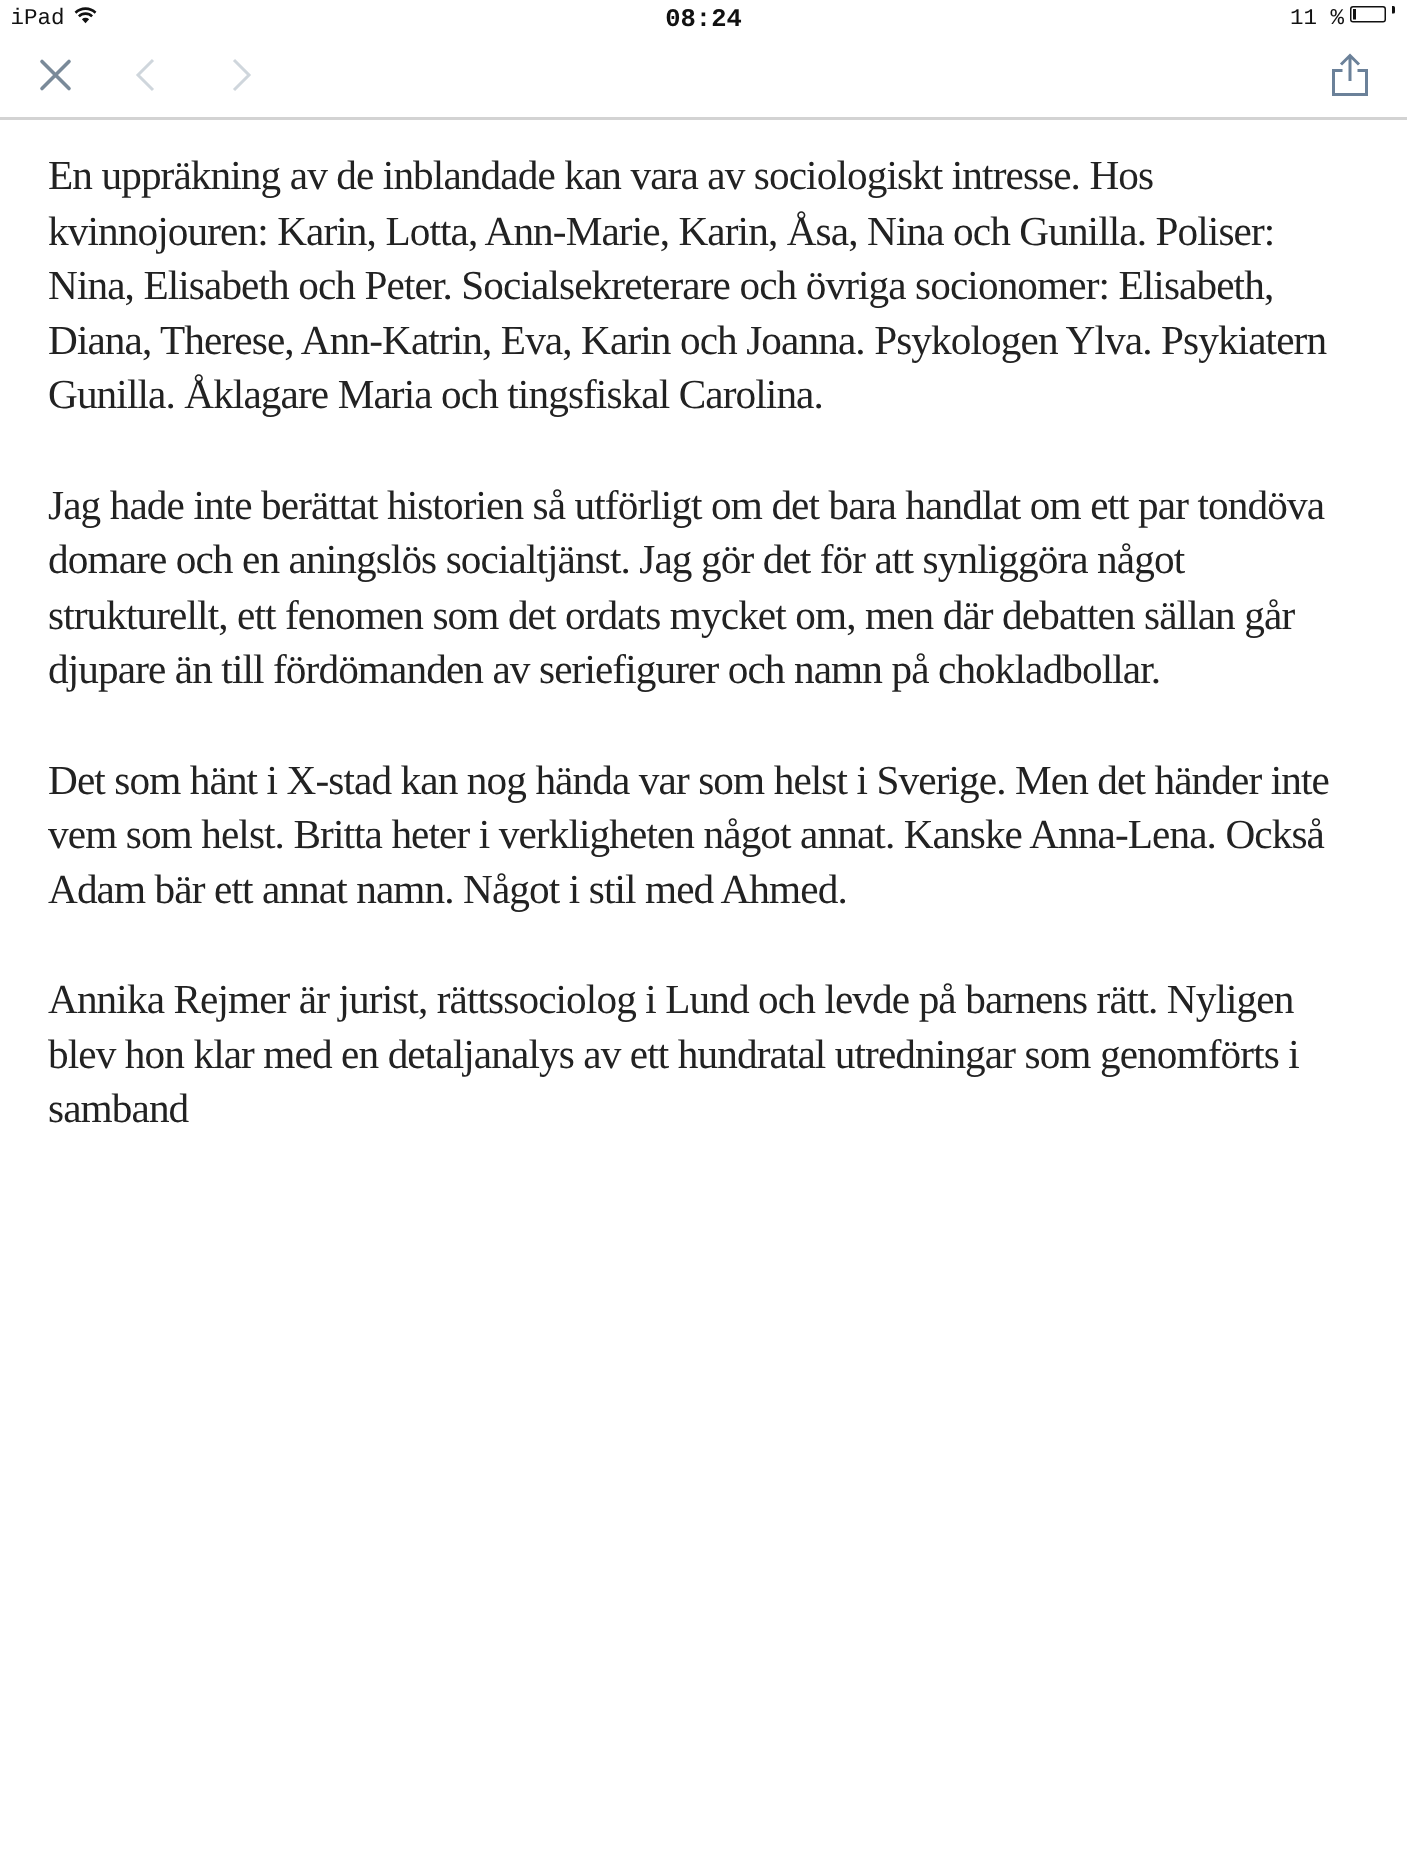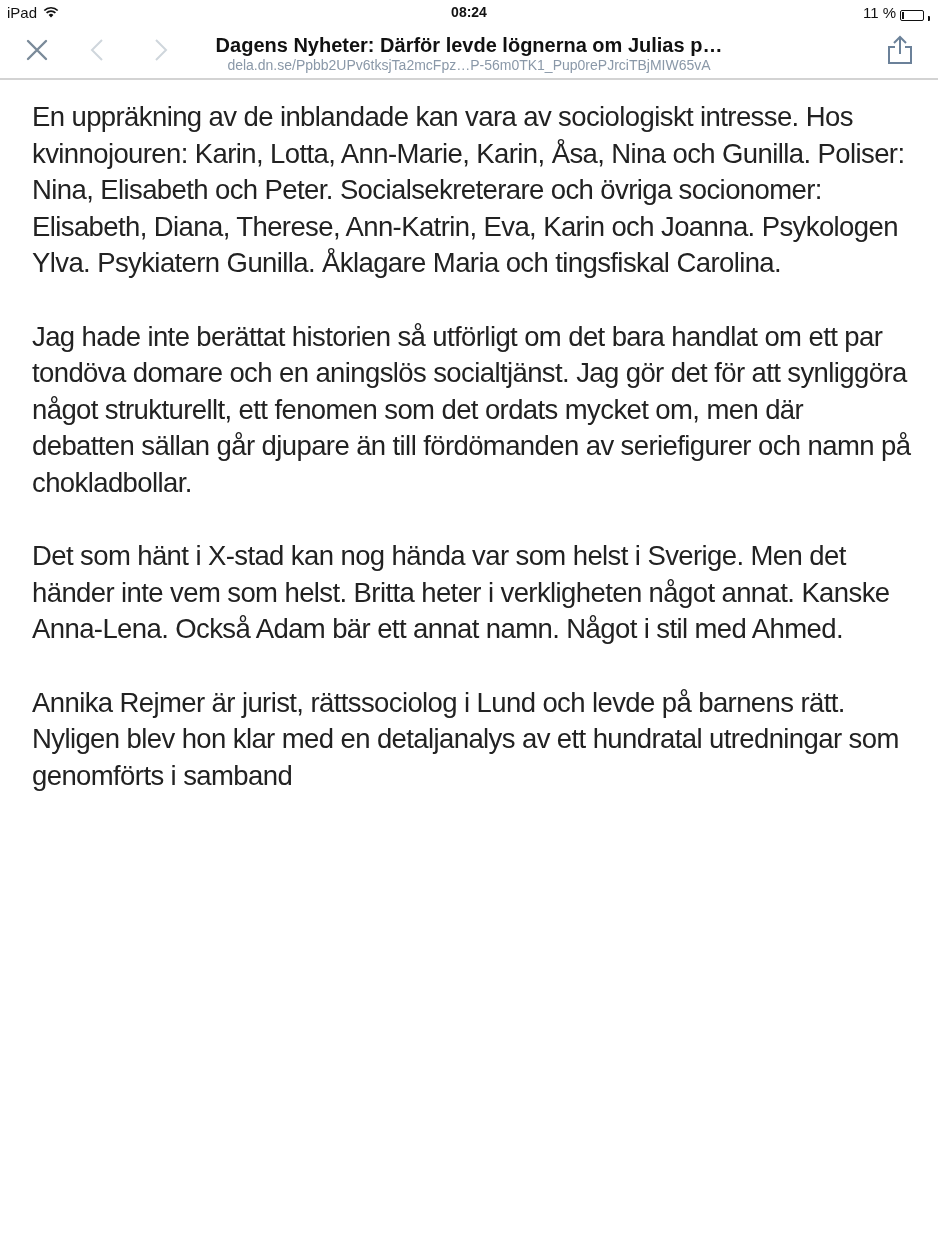--- a/index.html
+++ b/index.html
@@ -3,25 +3,25 @@
 <meta charset="utf-8">
 <style>
   html, body { margin: 0; padding: 0; }
   body {
     width: 938px; height: 1250px; overflow: hidden;
     background: #ffffff; position: relative;
     font-family: "Liberation Sans", sans-serif;
   }
   .status-bar {
     position: absolute; left: 0; top: 0; width: 938px; height: 26px;
-    font-size: 15px; color: #111;
+    font-size: 15px; color: #111; font-family: Liberation Mono, monospace;
   }
   .status-left { position: absolute; left: 7px; top: 4px; display: flex; align-items: center; gap: 6px; }
-  .status-time { position: absolute; left: 0; right: 0; top: 4px; text-align: center; font-weight: bold; font-size: 14px; }
-  .status-right { position: absolute; right: 8px; top: 4px; display: flex; align-items: flex-end; gap: 4px; }
+  .status-time { position: absolute; left: 0; right: 0; top: 4px; text-align: center; font-weight: bold; font-size: 17px; }
+  .status-right { position: absolute; right: 8px; top: 4px; display: flex; align-items: flex-start; gap: 4px; }
   .battery {
     width: 24px; height: 11px; border: 1px solid #111; border-radius: 2px; position: relative; box-sizing: border-box;
   }
   .battery-fill { position: absolute; left: 1px; top: 1px; bottom: 1px; background: #111; }
   .battery-tip { width: 2px; height: 5px; background: #111; border-radius: 0 1px 1px 0; }
 
   .nav-bar {
     position: absolute; left: 0; top: 26px; width: 938px; height: 52px;
     border-bottom: 2px solid #d3d3d3; background: #fff;
   }
@@ -29,21 +29,21 @@
   .close-btn { left: 17px; }
   .back-btn { left: 77px; }
   .fwd-btn { left: 141px; }
   .share-btn { left: 880px; }
   .nav-title-wrap { position: absolute; left: 190px; right: 190px; top: 7px; text-align: center; }
   .nav-title { font-size: 20px; font-weight: bold; color: #111; line-height: 24px; white-space: nowrap; }
   .nav-url { font-size: 14px; color: #8a98a8; line-height: 16px; white-space: nowrap; }
 
   .article {
     position: absolute; left: 32px; top: 99px; width: 880px;
-    font-family: Liberation Sans, sans-serif;
+    font-family: Liberation Serif, serif;
     font-size: 27.5px; line-height: 36.6px; color: #222;
     letter-spacing: -0.6px;
   }
   .article p { margin: 0 0 36.6px 0; }
 </style>
 </head>
 <body>
 
 <div class="status-bar">
   <div class="status-left">
@@ -81,24 +81,20 @@
         </svg>
     </span>
   </div>
   <div class="nav-btn fwd-btn">
     <span>
       <svg width="16" height="24" viewBox="0 0 16 24">
           <path d="M3 2 L13 12 L3 22" fill="none" stroke="#cfd6dc" stroke-width="2"></path>
         </svg>
     </span>
   </div>
-  <div class="nav-title-wrap">
-    <div class="nav-title">Dagens Nyheter: Därför levde lögnerna om Julias p…</div>
-    <div class="nav-url">dela.dn.se/Ppbb2UPv6tksjTa2mcFpz…P-56m0TK1_Pup0rePJrciTBjMIW65vA</div>
-  </div>
   <div class="nav-btn share-btn">
     <span>
       <svg width="28" height="30" viewBox="0 0 28 30">
         <path d="M9 12 L3 12 L3 28 L25 28 L25 12 L19 12" fill="none" stroke="#6b8199" stroke-width="2"></path>
         <path d="M14 19 L14 2 M8 8 L14 2 L20 8" fill="none" stroke="#6b8199" stroke-width="2"></path>
       </svg>
     </span>
   </div>
 </div>
 

